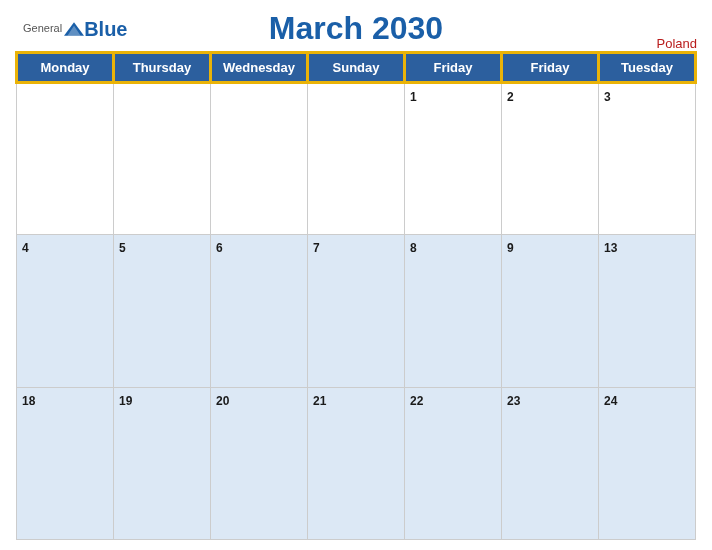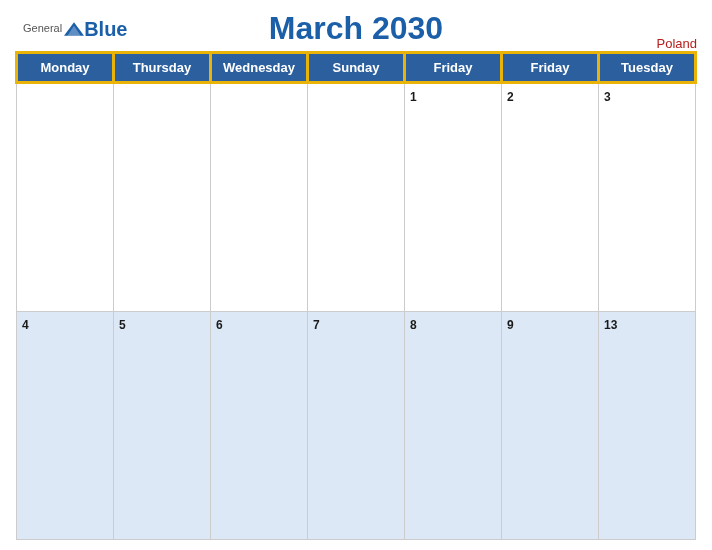--- a/index.html
+++ b/index.html
@@ -147,14 +147,23 @@
       </tr>
       <tr class="week-row colored">
         <td><span class="day-num">4</span></td>
         <td><span class="day-num">5</span></td>
         <td><span class="day-num">6</span></td>
         <td><span class="day-num">7</span></td>
         <td><span class="day-num">8</span></td>
         <td><span class="day-num">9</span></td>
         <td><span class="day-num">13</span></td>
       </tr>
+      <tr class="week-row colored">
+        <td><span class="day-num">18</span></td>
+        <td><span class="day-num">19</span></td>
+        <td><span class="day-num">20</span></td>
+        <td><span class="day-num">21</span></td>
+        <td><span class="day-num">22</span></td>
+        <td><span class="day-num">23</span></td>
+        <td><span class="day-num">24</span></td>
+      </tr>
     </tbody>
 </table>
 
 </body></html>

